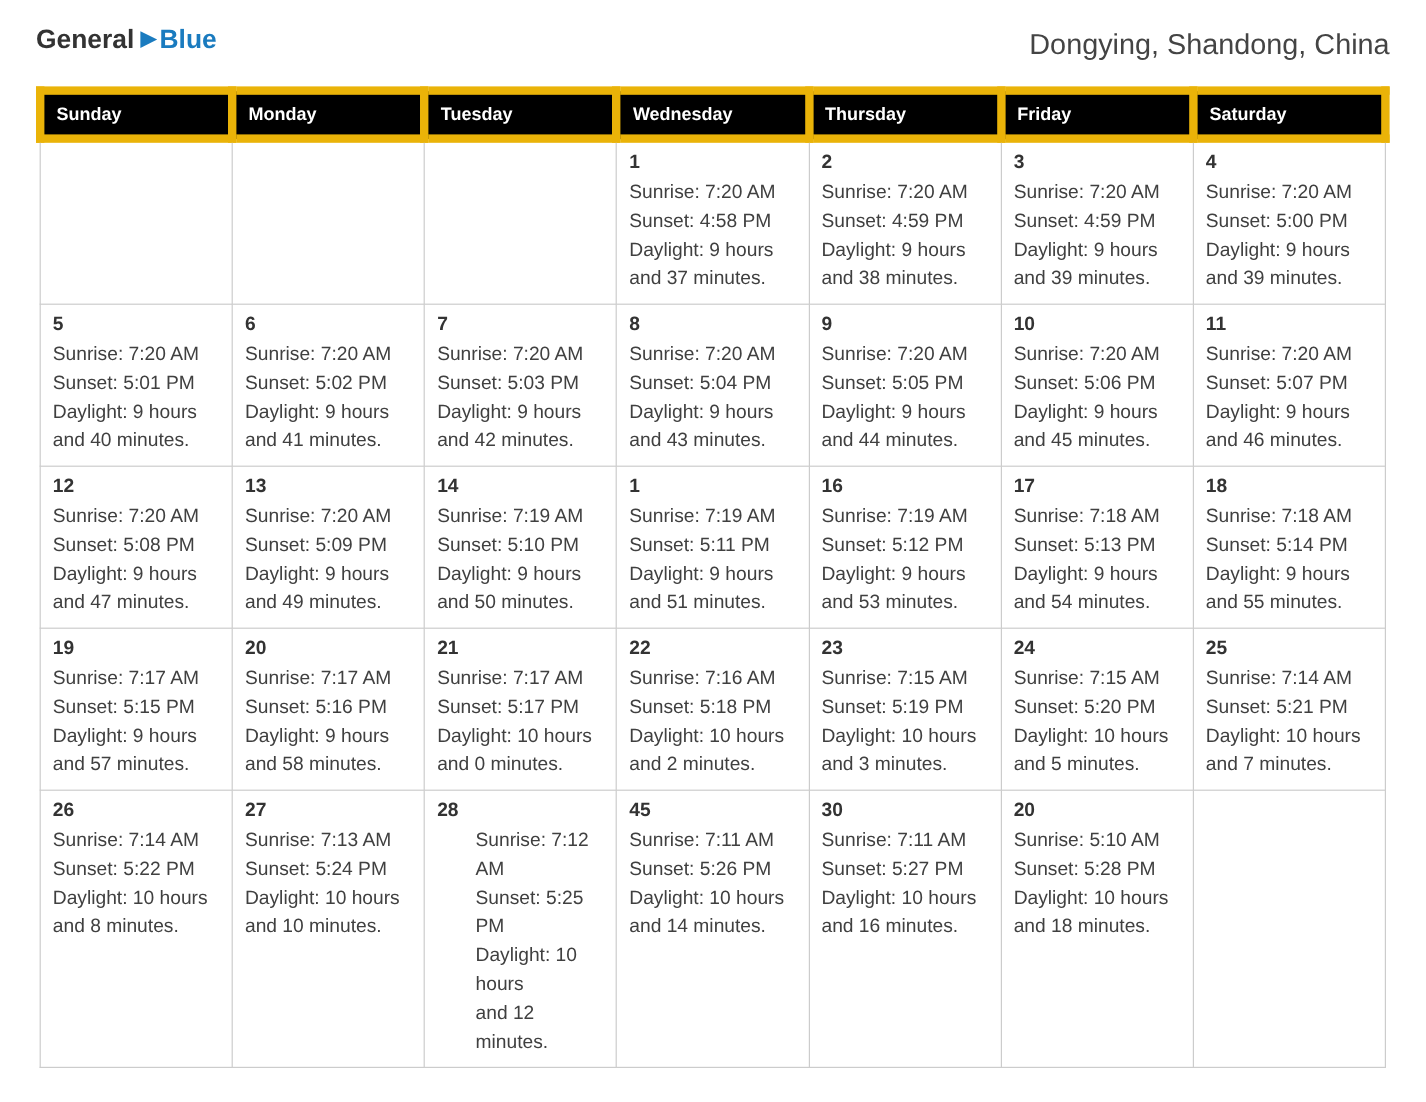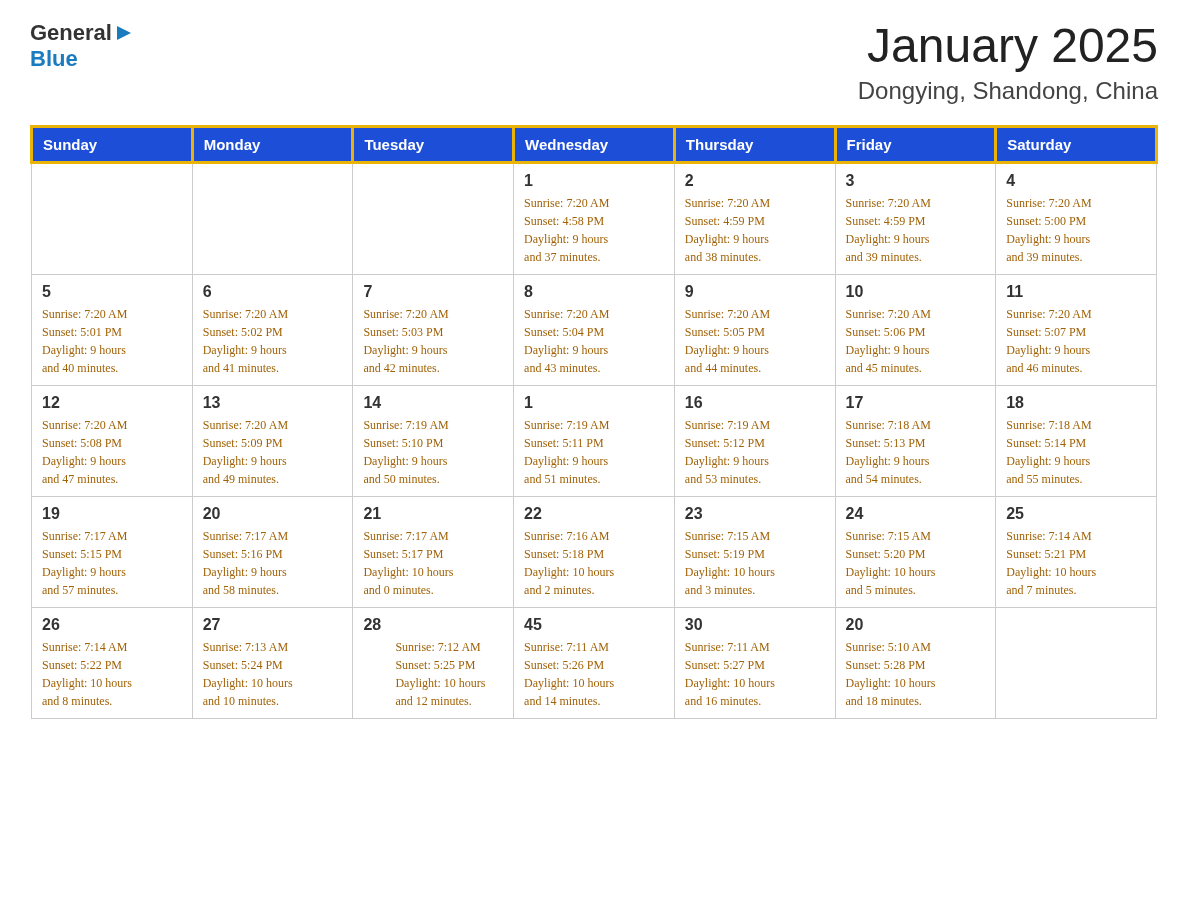--- a/index.html
+++ b/index.html
@@ -43,77 +43,75 @@
     .location-title {
       font-size: 24px;
       color: #444;
       margin-top: 4px;
     }
     .calendar {
       width: 100%;
       border-collapse: collapse;
     }
     .calendar thead tr th {
-      background-color: #1d4ed8;
+      background-color: #000000;
       color: #ffffff;
       font-size: 15px;
       font-weight: bold;
       padding: 8px 10px;
       text-align: left;
-      border: 3px solid #eab308;
+      border: 7px solid #eab308;
     }
     .calendar tbody tr td {
       vertical-align: top;
       padding: 8px 10px;
       border: 1px solid #ccc;
       font-size: 12.5px;
       color: #333;
       width: 14.28%;
       min-height: 100px;
     }
     .day-num {
       font-size: 16px;
       font-weight: bold;
       color: #333;
       display: block;
       margin-bottom: 4px;
     }
     .day-info {
-      font-size: 12px;
-      color: #a16207;
+      font-size: 16px;
+      color: #404040;
       line-height: 1.5;
-      font-family: Liberation Serif, serif;
     }
     .empty-cell {
       background: #fff;
     }
     .calendar tbody tr td:first-child .day-num,
     .calendar tbody tr td:last-child .day-num {
       color: #333;
     }
   </style>
 </head>
 <body>
 
 <div class="header">
   <div class="logo">
-    <div style="display:flex; flex-direction:column; align-items:flex-start;">
+    <div style="display:flex; flex-direction:row; align-items:flex-start;">
       <div style="display:flex; align-items:center;">
         <span class="logo-text-general">General</span>
         <div style="margin-left:3px; display:flex; align-items:center;">
           <svg width="18" height="18" viewBox="0 0 18 18">
             <polygon points="2,2 16,9 2,16" fill="#1a7bbf"></polygon>
           </svg>
         </div>
       </div>
       <span class="logo-text-blue">Blue</span>
     </div>
   </div>
   <div class="title-block">
-    <div class="month-title">January 2025</div>
     <div class="location-title">Dongying, Shandong, China</div>
   </div>
 </div>
 
 <table class="calendar">
   <thead>
     <tr>
     <th>Sunday</th>
         <th>Monday</th>
         <th>Tuesday</th>

